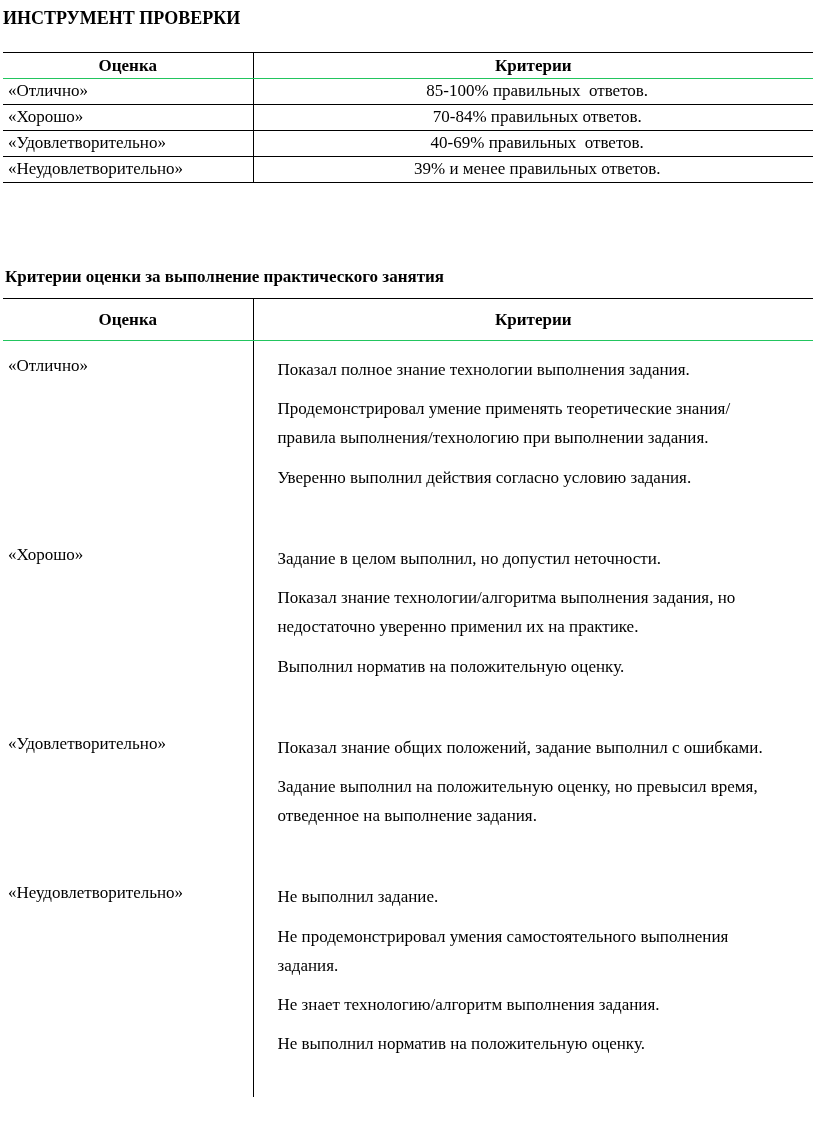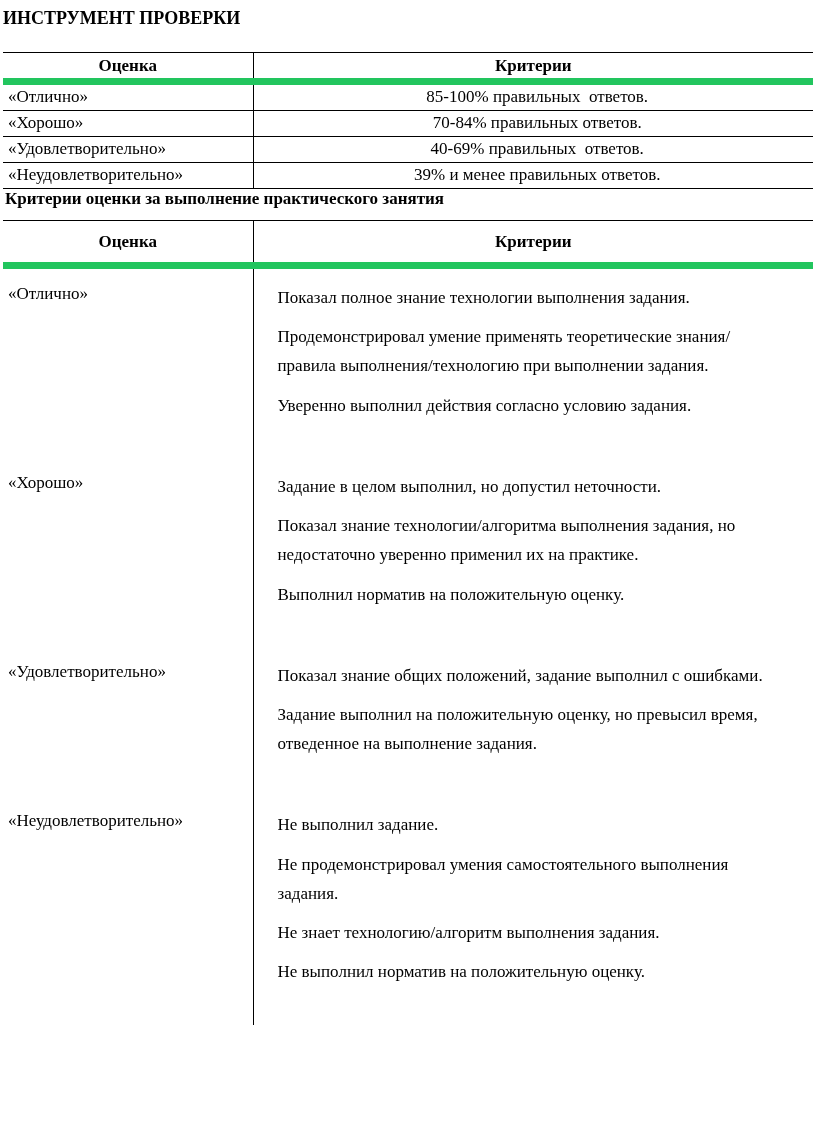--- a/index.html
+++ b/index.html
@@ -25,34 +25,35 @@
     margin: 2px 0 22px 0;
     line-height: 1.2;
   }
   .section-heading {
     font-size: 17px;
     font-weight: bold;
     margin: 0 0 24px 2px;
     line-height: 1.2;
   }
   .section-heading.second {
+    margin-top: 84px;
     margin-bottom: 10px;
   }
   table {
     width: 100%;
     border-collapse: collapse;
     table-layout: fixed;
   }
   col.grade-col { width: 250px; }
   th {
     font-size: 17px;
     font-weight: bold;
     text-align: center;
     border-top: 1px solid #000;
-    border-bottom: 7px solid #22c55e;
+    border-bottom: 1px solid #22c55e;
     padding: 2px 2px;
     line-height: 1.25;
   }
   th:first-child { border-right: 1px solid #000; }
   
   .t1 td {
     font-size: 17px;
     border-bottom: 1px solid #000;
     padding: 1px 4px 2px 5px;
     line-height: 1.3;

